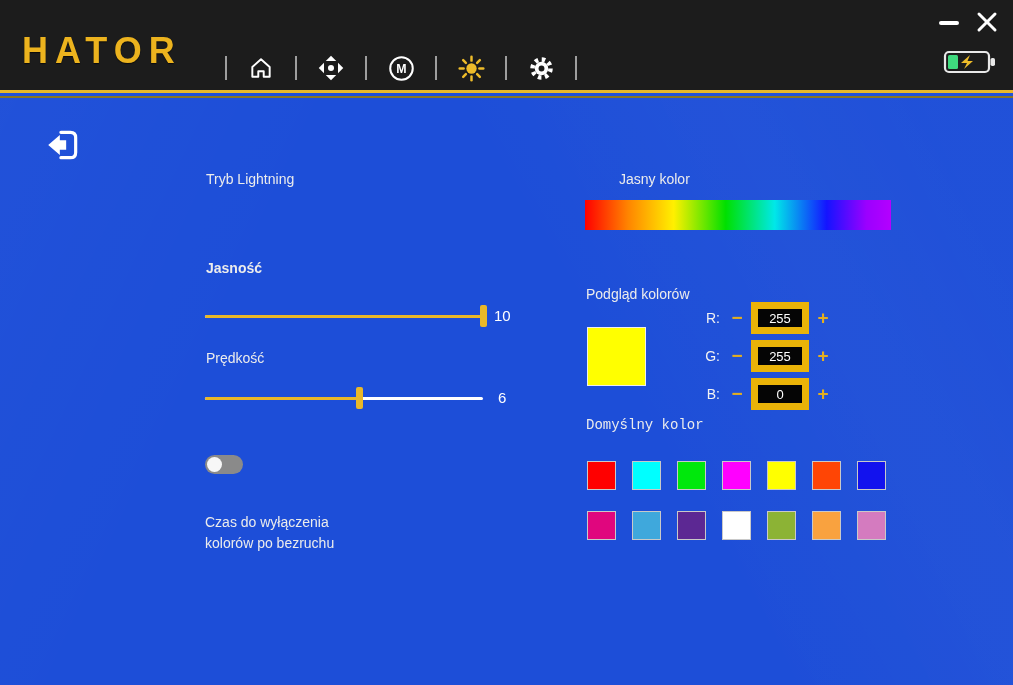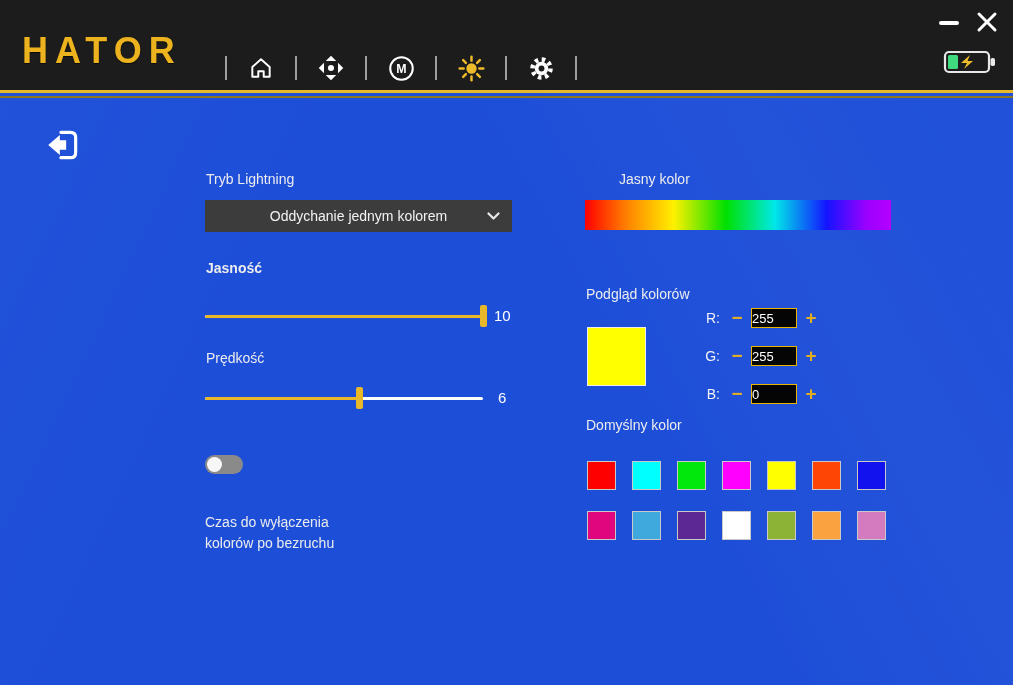--- a/index.html
+++ b/index.html
@@ -58,21 +58,21 @@
   .hue-bar { position:absolute; left:585px; top:200px; width:306px; height:30px; cursor:pointer; }
 
   .preview-swatch { position:absolute; left:587px; top:327px; width:57px; height:57px; border:1px solid #ededed; }
 
   .rgb-col { position:absolute; left:700px; top:306px; }
   .rgb-row { display:flex; align-items:center; height:24px; margin-bottom:14px; }
   .rgb-label { width:20px; text-align:right; font-size:14px; color:#f2f2f2; margin-right:9px; }
   .step-btn { color:#e3ae20; font-size:19px; font-weight:bold; width:16px; text-align:center; cursor:pointer; line-height:20px; }
   .rgb-input {
     width:44px; height:18px; margin:0 6px; background:#050505;
-    border:1px solid #eab308; color:#fff; font-size:13px;
+    border:7px solid #eab308; color:#fff; text-align:center; font-size:13px;
     font-family:"Liberation Sans", sans-serif; padding:0;
   }
 
   .swatch-row { position:absolute; left:587px; display:flex; gap:16px; }
   .swatch { width:27px; height:27px; border:1px solid #c9c9c9; cursor:pointer; }
 </style>
 </head>
 <body>
 
 <div class="app">
@@ -160,26 +160,20 @@
   <div class="gold-line-2"></div>
 
   <div class="back-btn">
     <svg width="38" height="38" viewBox="0 0 36 36">
       <path d="M16 6 H25 Q30 6 30 11 V25 Q30 30 25 30 H16" fill="none" stroke="#ffffff" stroke-width="3" stroke-linecap="round"></path>
       <polygon points="4,18 15,8.5 15,13.5 21,13.5 21,22.5 15,22.5 15,27.5" fill="#ffffff"></polygon>
     </svg>
   </div>
 
   <div class="lbl" style="left:206px; top:171px;">Tryb Lightning</div>
-  <div class="dd" style="left:205px; top:200px; width:307px;">
-    <span>Oddychanie jednym kolorem</span>
-    <svg class="chev" width="13" height="9" viewBox="0 0 13 9">
-      <polyline points="1.5,1.5 6.5,6.5 11.5,1.5" fill="none" stroke="#e8e8e8" stroke-width="2.2" stroke-linecap="round" stroke-linejoin="round"></polyline>
-    </svg>
-  </div>
 
   <div class="lbl" style="left:206px; top:260px;font-weight:bold;">Jasność</div>
   <div class="slider" style="left: 205px; top: 304px; width: 278px; --pct: 100%;">
     <div class="track"></div>
     <div class="fill"></div>
     <div class="thumb"></div>
   </div>
   <div class="slider-value" style="left:494px; top:307px;">10</div>
 
   <div class="lbl" style="left:206px; top:350px;">Prędkość</div>
@@ -219,21 +213,21 @@
       <span class="step-btn">+</span>
     </div>
     <div class="rgb-row">
       <span class="rgb-label">B:</span>
       <span class="step-btn">−</span>
       <input class="rgb-input" value="0" style="">
       <span class="step-btn">+</span>
     </div>
   </div>
 
-  <div class="lbl" style="left:586px; top:417px;">Domyślny kolor</div>
+  <div class="lbl" style="left:586px; top:417px;font-family:Liberation Mono, monospace;">Domyślny kolor</div>
   <div class="swatch-row" style="top:461px;">
       <div class="swatch" style="background: rgb(255, 0, 0);"></div>
       <div class="swatch" style="background: rgb(0, 255, 255);"></div>
       <div class="swatch" style="background: rgb(0, 232, 12);"></div>
       <div class="swatch" style="background: rgb(255, 0, 255);"></div>
       <div class="swatch" style="background: rgb(255, 255, 0);"></div>
       <div class="swatch" style="background: rgb(255, 69, 5);"></div>
       <div class="swatch" style="background: rgb(18, 18, 238);"></div>
     </div>
   <div class="swatch-row" style="top:511px;">

